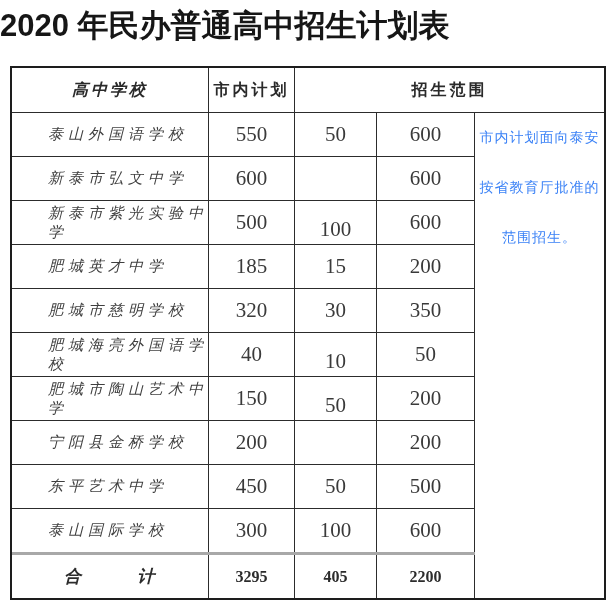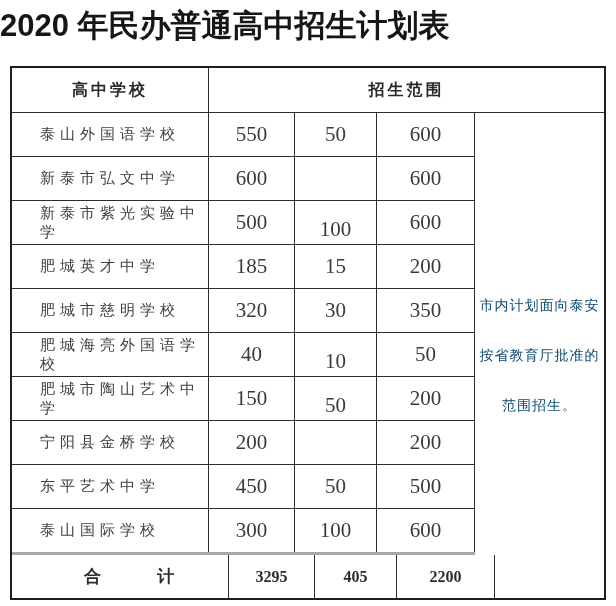--- a/index.html
+++ b/index.html
@@ -48,21 +48,21 @@
     display: flex;
     align-items: center;
     justify-content: center;
     font-family: "Liberation Sans", "DejaVu Sans", sans-serif;
     font-weight: 700;
     font-size: 16px;
     color: #2a2a2a;
     letter-spacing: 3px;
     border-right: 1px solid #2c2c2c;
   }
-  .c1 { width: 197px; flex: none; }
+  .c1 { width: 197px; flex: none; font-style: italic; }
   .c2 { width: 86px;  flex: none; }
   .c3 { width: 82px;  flex: none; }
   .c4 { width: 98px;  flex: none; }
   .c5 { flex: 1; border-right: none !important; }
   .tbody {
     flex: 1;
     display: flex;
     min-height: 0;
   }
   .rows-block {
@@ -70,76 +70,77 @@
     flex: none;
     display: flex;
     flex-direction: column;
   }
   .tr {
     flex: 1;
     display: flex;
     border-bottom: 1px solid #2c2c2c;
     min-height: 0;
   }
-  .tr:last-child { border-bottom: none; margin-left: 20px; }
+  .tr:last-child { border-bottom: none; }
   .tr.pre-total { border-bottom: 3px solid #a8a8a8; }
   .cell {
     display: flex;
     align-items: center;
     justify-content: center;
     border-right: 1px solid #2c2c2c;
     font-size: 21px;
     color: #3a3a3a;
   }
   .school-cell {
     justify-content: flex-start;
-    padding-left: 28px;
+    padding-left: 36px;
     font-size: 15px;
     letter-spacing: 5px;
     color: #3f3f3f;
   }
   .dip { transform: translateY(7px); }
   .tr.total-row .cell {
     font-weight: 700;
     color: #2c2c2c;
     font-size: 16px;
   }
   .total-label-cell {
     word-spacing: 48px;
     font-size: 17px !important;
     letter-spacing: 2px;
   }
   .scope-cell {
     flex: 1;
     display: flex;
     flex-direction: column;
     align-items: center;
-    justify-content: center;
+    justify-content: flex-start;
     font-size: 14px;
     line-height: 50px;
     letter-spacing: 1px;
-    color: #0c4a6e;
+    color: #3b82f6;
     padding: 0 4px;
   }
   .scope-line {
     white-space: nowrap;
     text-align: center;
   }
 </style>
 </head>
 <body>
 
 <div class="page">
 
   <div class="doc-title">2020 年民办普通高中招生计划表</div>
 
   <div class="enroll-table">
 
     <div class="thead">
       <div class="th c1">高中学校</div>
+      <div class="th c2">市内计划</div>
       <div class="th c5">招生范围</div>
     </div>
 
     <div class="tbody">
       <div class="rows-block">
 
         <div class="tr">
           <div class="cell school-cell c1">泰山外国语学校</div>
           <div class="cell c2">550</div>
           <div class="cell c3">50</div>

